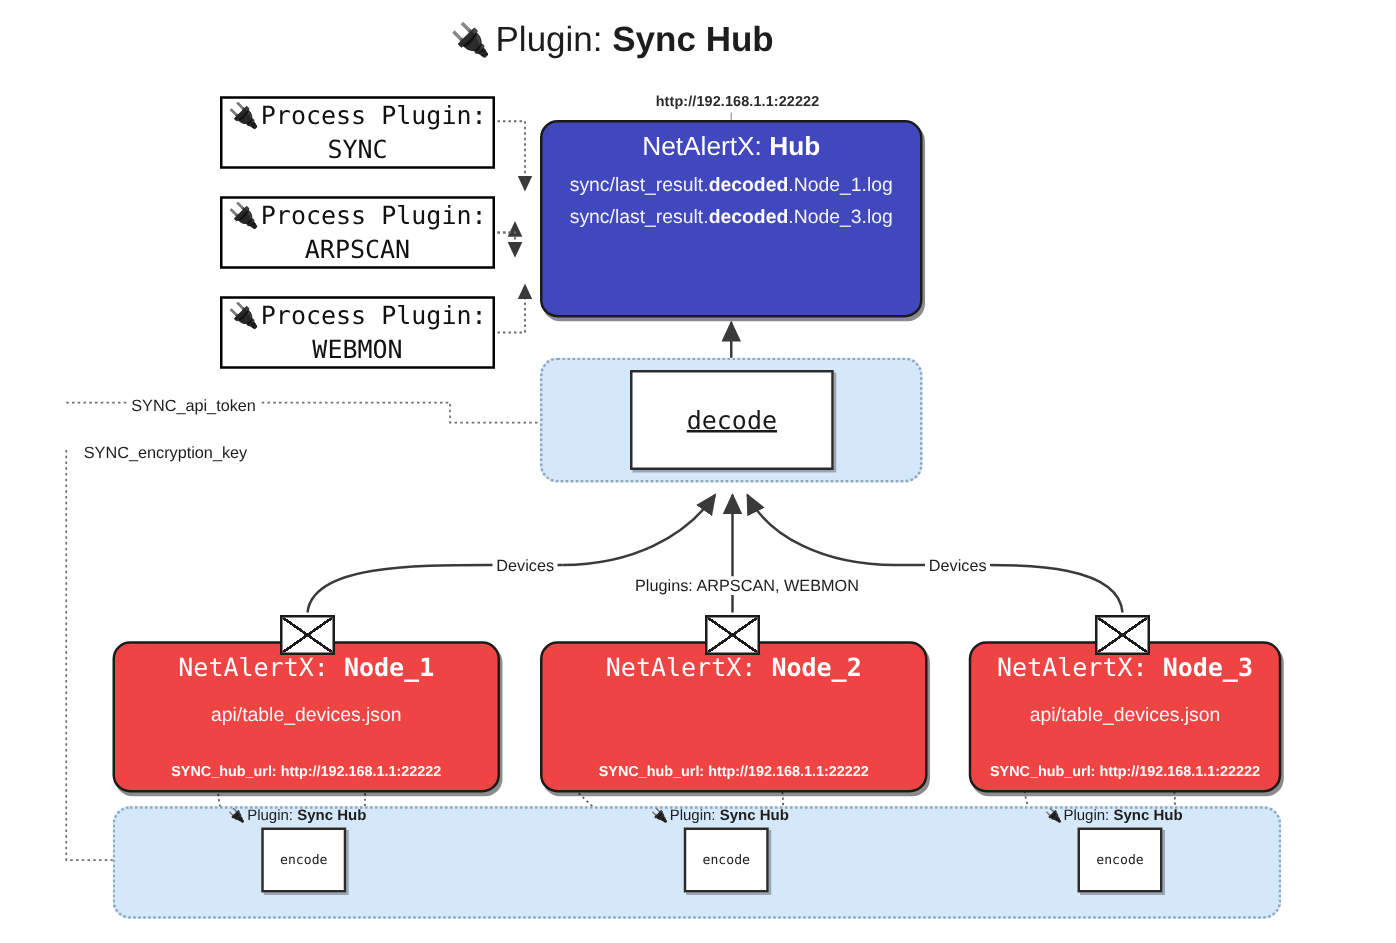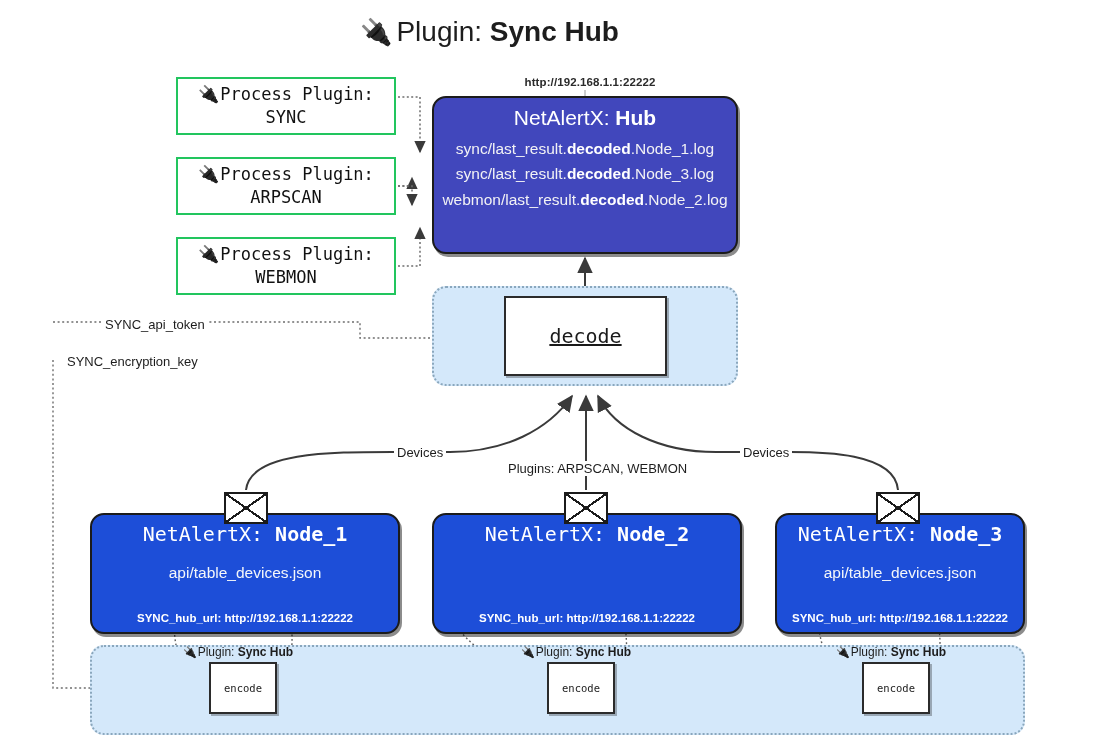--- a/index.html
+++ b/index.html
@@ -32,23 +32,23 @@
     color: #1d1d1d;
     white-space: nowrap;
   }
   #title .plug { font-size: 26px; margin-right: 4px; filter: grayscale(1) contrast(1.6) brightness(.55); }
   #title .strong { font-weight: bold; }
 
   
   .procbox {
     width: 220px; height: 58px;
     background: #ffffff;
-    border: 2px solid #22c55e;
+    border: 2px solid #000000;
     font-family: "DejaVu Sans Mono", monospace;
-    font-size: 17px;
+    font-size: 20px;
     color: #111;
     display: flex; flex-direction: column;
     align-items: center; justify-content: center;
     line-height: 1.35;
   }
   .procbox .r1 { white-space: nowrap; }
   .procbox .plug { filter: grayscale(1) contrast(1.6) brightness(.5); margin-right: 1px; }
   #proc0 { left: 176px; top: 77px; }
   #proc1 { left: 176px; top: 157px; }
   #proc2 { left: 176px; top: 237px; }
@@ -122,21 +122,21 @@
   .enc-label b { font-weight: bold; }
   .enc-label .plug { filter: grayscale(1) contrast(1.6) brightness(.5); font-size: 11px; margin-right: 1px; }
   #encl0 { left: 183px; }
   #encl1 { left: 521px; }
   #encl2 { left: 836px; }
 
   
   .netnode {
     border: 2.5px solid #1b1b1b;
     border-radius: 14px;
-    background: #1d4ed8;
+    background: #ef4444;
     box-shadow: 2px 3px 0 rgba(0,0,0,.45);
     color: #ffffff;
     padding-top: 7px;
     z-index: 3;
   }
   .netnode .hdr {
     text-align: center;
     font-family: "DejaVu Sans Mono", monospace;
     font-size: 20px;
     white-space: nowrap;
@@ -271,21 +271,20 @@
     <div class="r1"><span class="plug">🔌</span><span>Process Plugin:</span></div>
     <div>WEBMON</div>
   </div>
 
   <div class="node" id="hub-url">http://192.168.1.1:22222</div>
   <div class="node" id="hub">
     <div class="hdr"><span>NetAlertX:</span>
       <b>Hub</b></div>
     <div class="line"><span>sync/last_result.</span><b>decoded</b><span>.Node_1.log</span></div>
     <div class="line"><span>sync/last_result.</span><b>decoded</b><span>.Node_3.log</span></div>
-    <div class="line"><span>webmon/last_result.</span><b>decoded</b><span>.Node_2.log</span></div>
   </div>
 
   <div class="node pool" id="pool-decode"></div>
   <div class="whitebox" id="decode">decode</div>
 
   <div class="edgelbl" id="lbl-api">SYNC_api_token</div>
   <div class="edgelbl" id="lbl-enc">SYNC_encryption_key</div>
 
   <div class="edgelbl" id="lbl-dev-l">Devices</div>
   <div class="edgelbl" id="lbl-plugs">Plugins: ARPSCAN, WEBMON</div>

